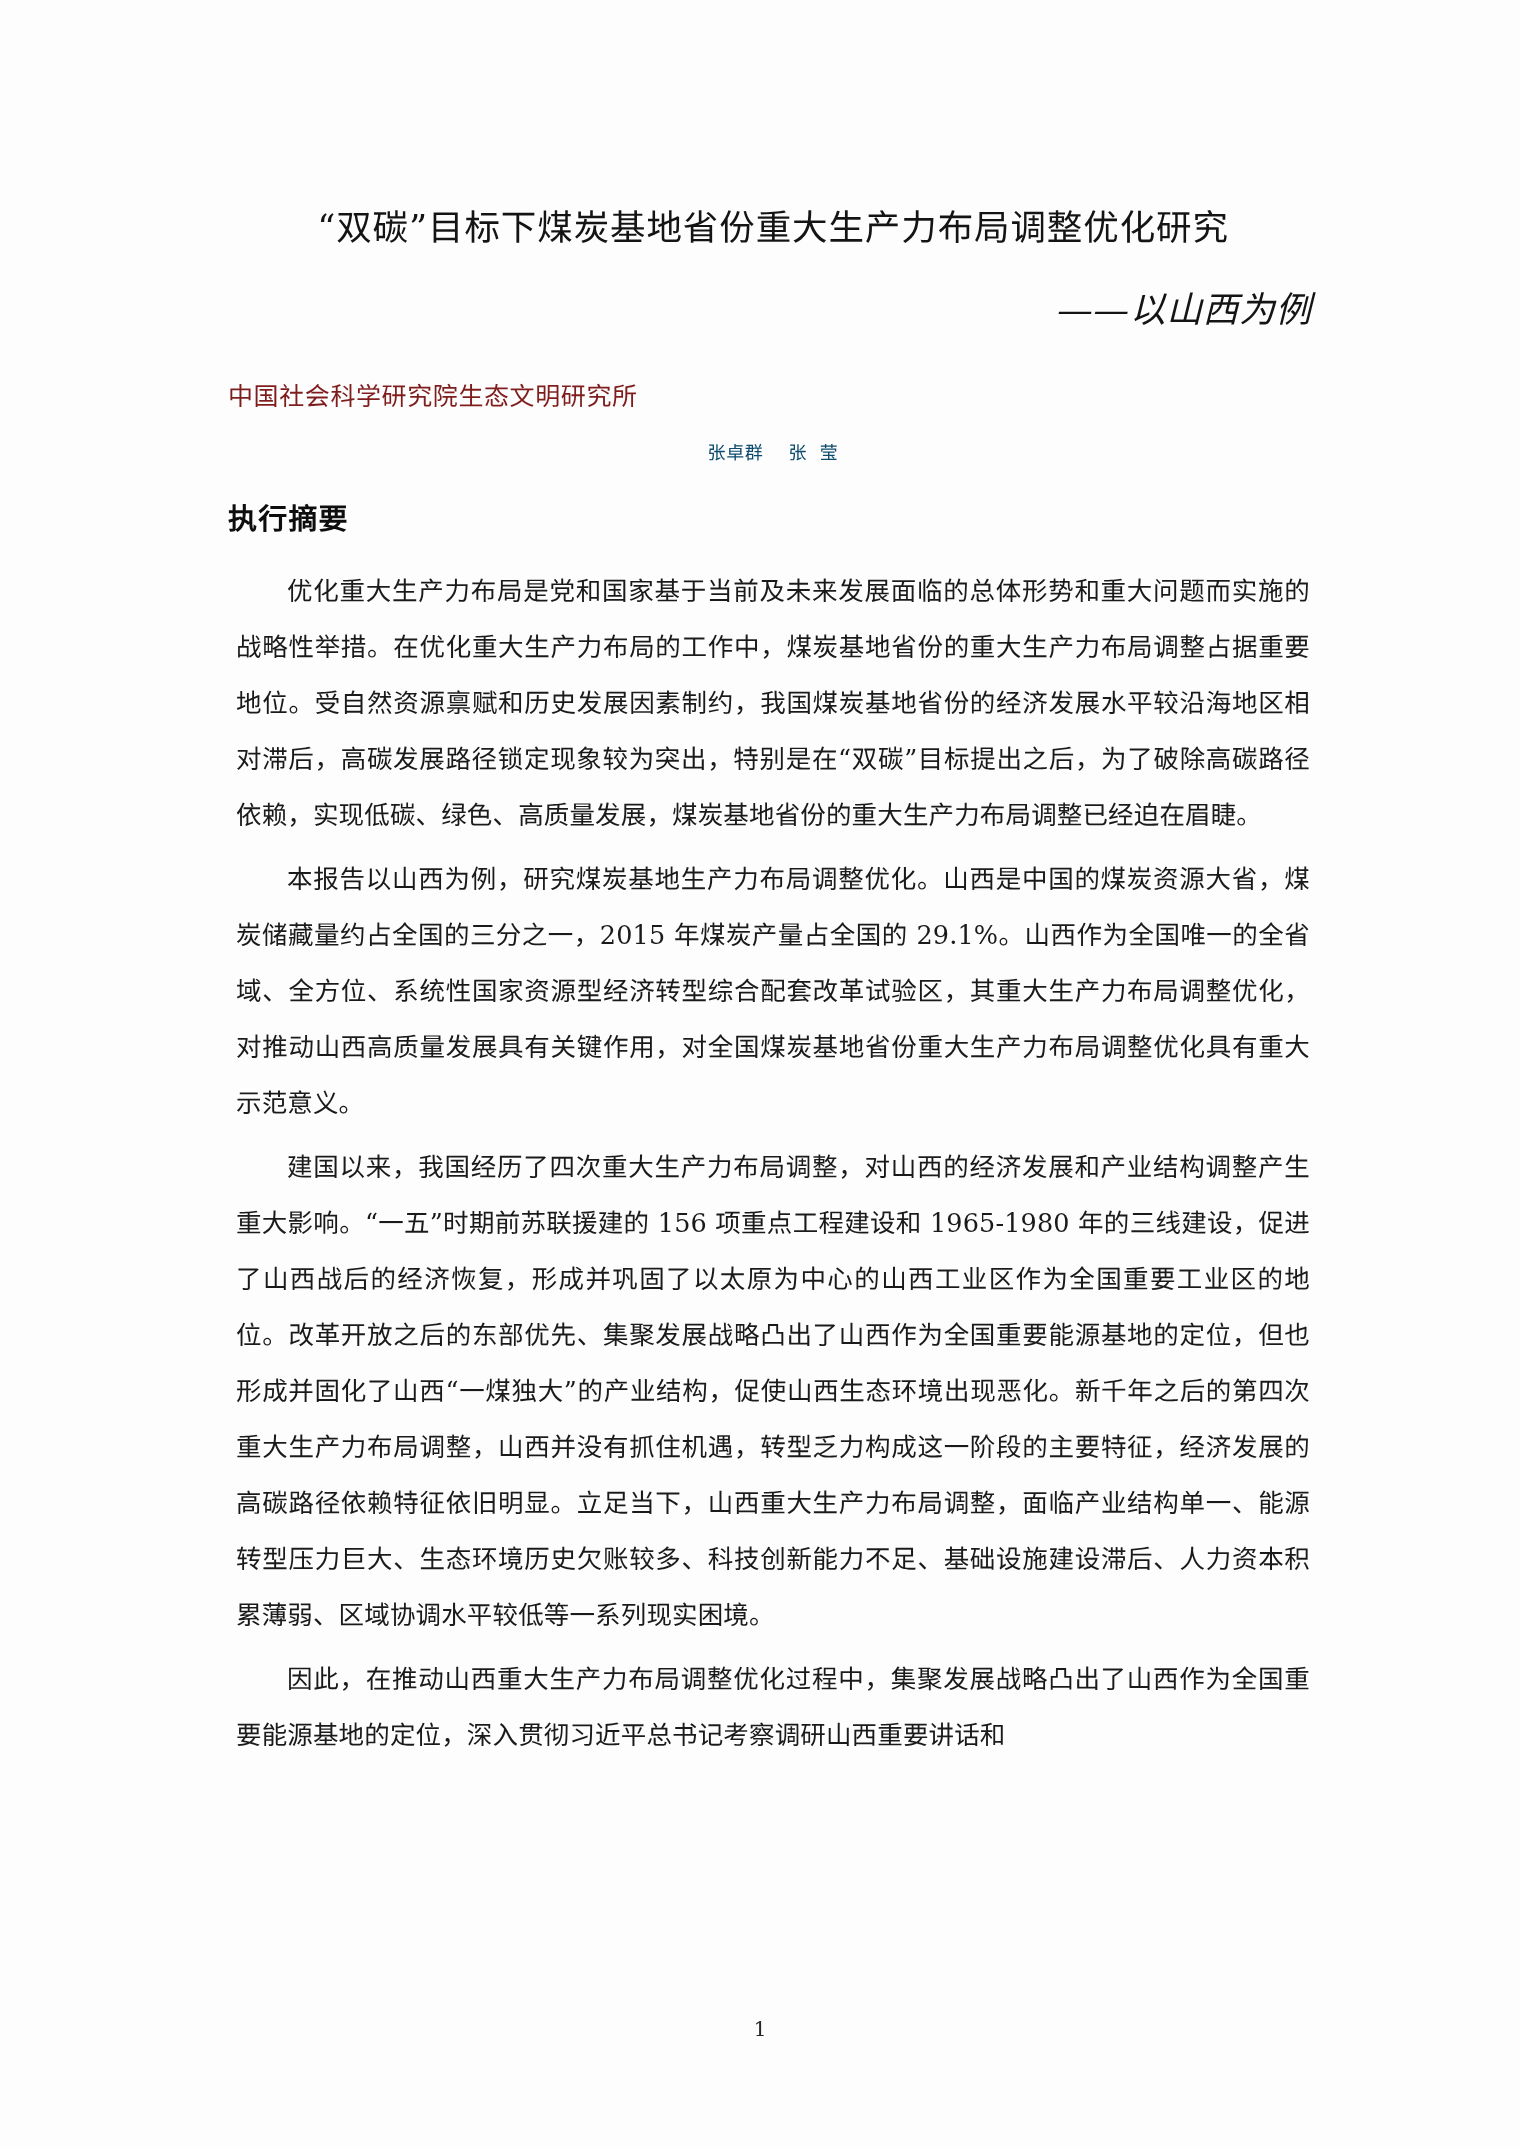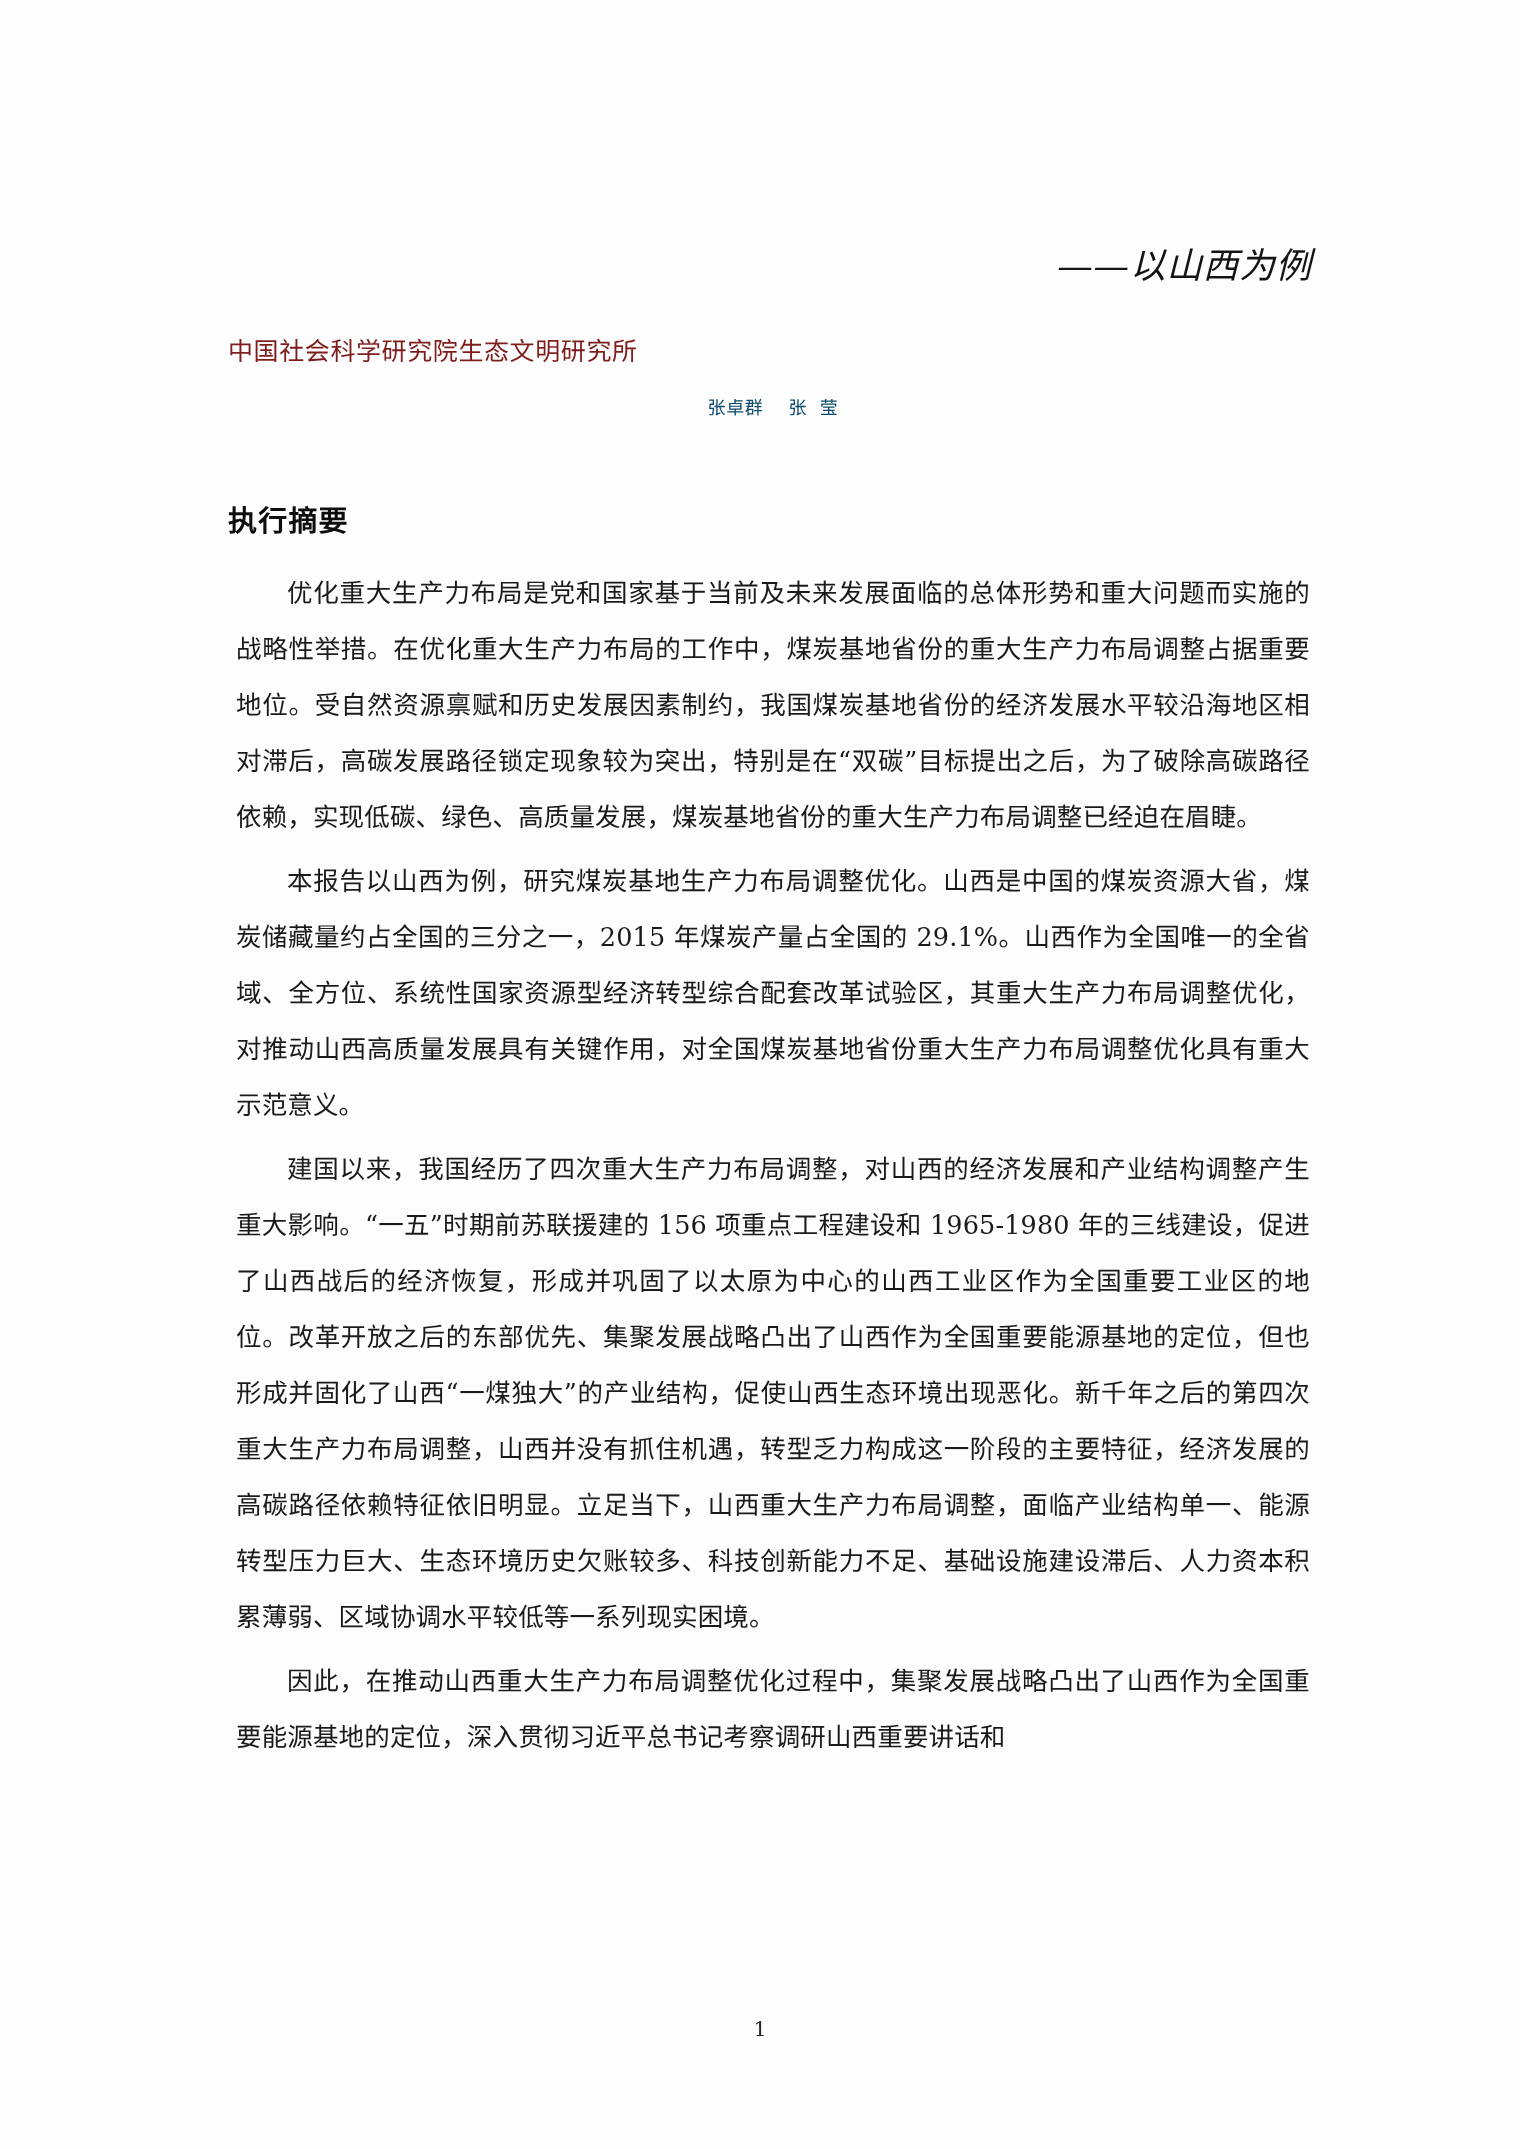--- a/index.html
+++ b/index.html
@@ -73,21 +73,21 @@
     color: #0c4a6e;
     white-space: pre;
   }
 
   
   .section-heading {
     font-family: "DejaVu Sans", "Liberation Sans", sans-serif;
     font-size: 29px;
     font-weight: 700;
     letter-spacing: 1.2px;
-    margin: 76px 0 0 0;
+    margin: 30px 0 0 0;
     color: #0d0d0d;
   }
 
   
   .abstract {
     margin-top: 26px;
   }
   .para {
     font-family: "DejaVu Serif", "Liberation Serif", serif;
     font-size: 25.5px;
@@ -113,20 +113,21 @@
     color: #262626;
   }
 </style>
 </head>
 <body>
 
 <div class="page">
   <div class="content">
 
     <div class="title-block">
+      <h1 class="doc-title">“双碳”目标下煤炭基地省份重大生产力布局调整优化研究</h1>
       <div class="doc-subtitle">——以山西为例</div>
       <div class="affiliation">中国社会科学研究院生态文明研究所</div>
       <div class="authors">张卓群    张  莹</div>
     </div>
 
     <h2 class="section-heading">执行摘要</h2>
 
     <div class="abstract">
       <p class="para">优化重大生产力布局是党和国家基于当前及未来发展面临的总体形势和重大问题而实施的战略性举措。在优化重大生产力布局的工作中，煤炭基地省份的重大生产力布局调整占据重要地位。受自然资源禀赋和历史发展因素制约，我国煤炭基地省份的经济发展水平较沿海地区相对滞后，高碳发展路径锁定现象较为突出，特别是在“双碳”目标提出之后，为了破除高碳路径依赖，实现低碳、绿色、高质量发展，煤炭基地省份的重大生产力布局调整已经迫在眉睫。</p>
       <p class="para">本报告以山西为例，研究煤炭基地生产力布局调整优化。山西是中国的煤炭资源大省，煤炭储藏量约占全国的三分之一，2015 年煤炭产量占全国的 29.1%。山西作为全国唯一的全省域、全方位、系统性国家资源型经济转型综合配套改革试验区，其重大生产力布局调整优化，对推动山西高质量发展具有关键作用，对全国煤炭基地省份重大生产力布局调整优化具有重大示范意义。</p>

